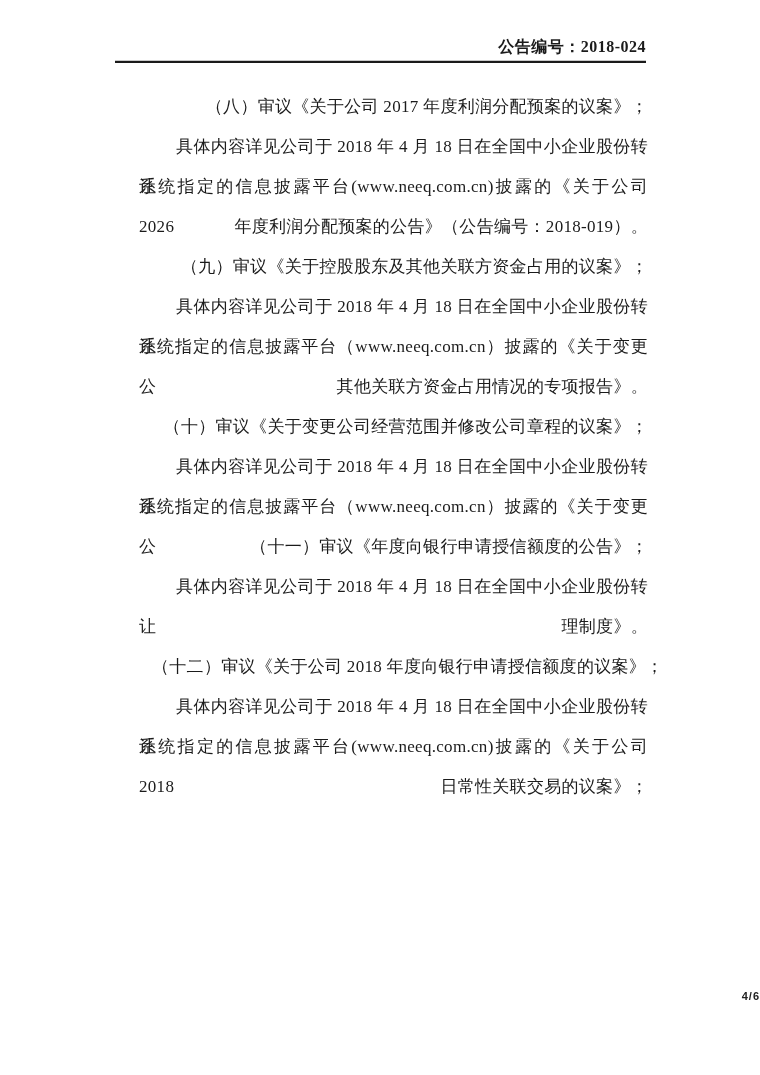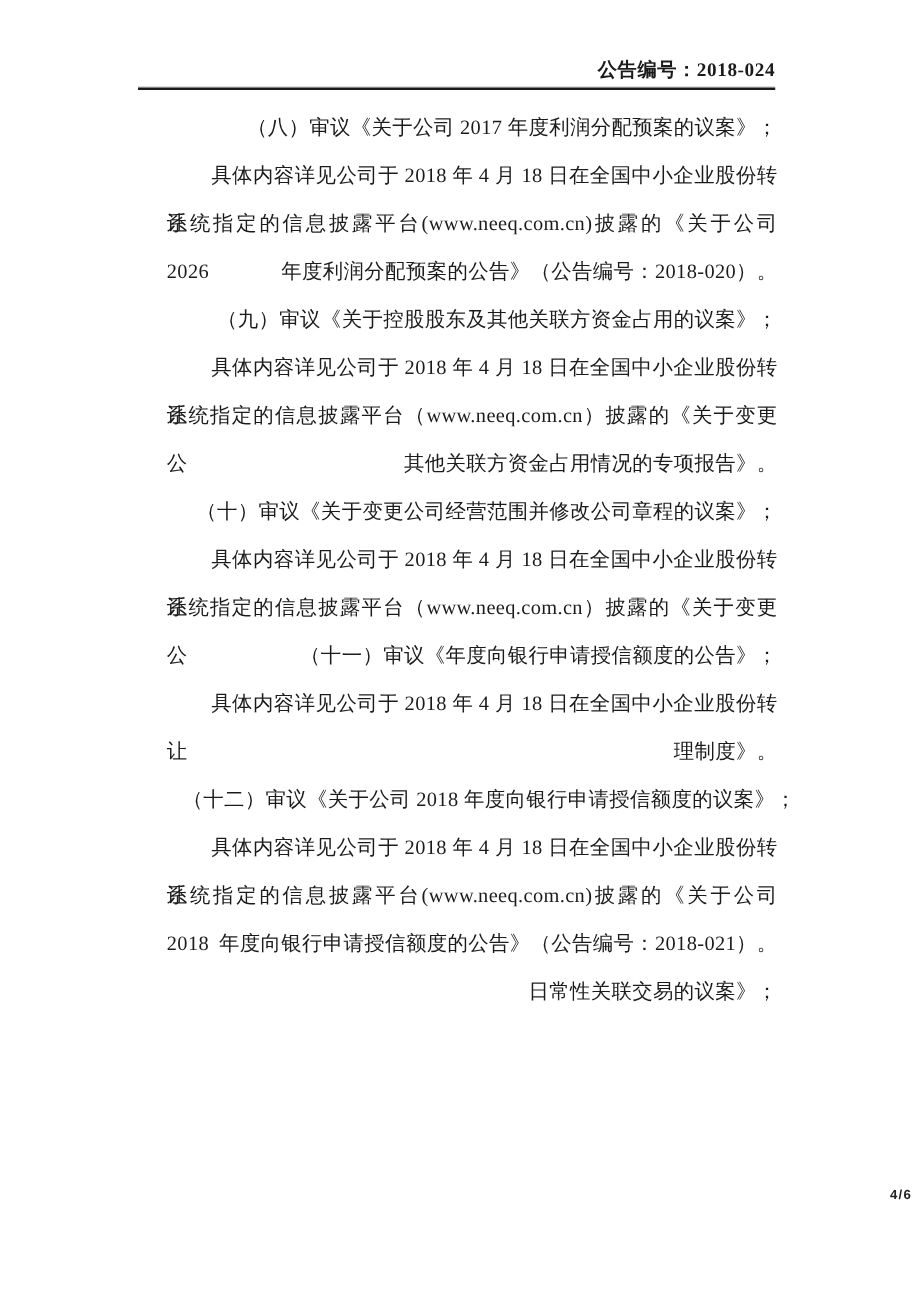--- a/index.html
+++ b/index.html
@@ -14,21 +14,21 @@
     background: #ffffff;
     overflow: hidden;
     font-family: "Liberation Serif", "DejaVu Serif", serif;
     color: #1b1b1b;
   }
   
   .header {
     position: absolute;
     left: 115px;
     width: 531px;
-    top: 48px;
+    top: 36px;
   }
   .doc-number {
     text-align: right;
     font-weight: bold;
     font-size: 16px;
     line-height: 22px;
     padding-bottom: 3px;
     letter-spacing: 0.5px;
   }
   .header-rule {
@@ -84,21 +84,21 @@
     <div class="header-rule"></div>
   </div>
 
   <div class="doc-body" id="doc-body">
       <div class="paragraph">
         <div class="line first last">（八）审议《关于公司 2017 年度利润分配预案的议案》；</div>
       </div>
       <div class="paragraph">
         <div class="line first fill">具体内容详见公司于 2018 年 4 月 18 日在全国中小企业股份转让</div>
         <div class="line fill">系统指定的信息披露平台(www.neeq.com.cn)披露的《关于公司 2026</div>
-        <div class="line last">年度利润分配预案的公告》（公告编号：2018-020）。</div>
+        <div class="line last">年度利润分配预案的公告》（公告编号：2018-019）。</div>
       </div>
       <div class="paragraph">
         <div class="line first last">（九）审议《关于控股股东及其他关联方资金占用的议案》；</div>
       </div>
       <div class="paragraph">
         <div class="line first fill">具体内容详见公司于 2018 年 4 月 18 日在全国中小企业股份转让</div>
         <div class="line fill">系统指定的信息披露平台（www.neeq.com.cn）披露的《关于变更公</div>
         <div class="line last">其他关联方资金占用情况的专项报告》。</div>
       </div>
       <div class="paragraph">
@@ -114,21 +114,20 @@
       <div class="paragraph">
         <div class="line first fill">具体内容详见公司于 2018 年 4 月 18 日在全国中小企业股份转让</div>
         <div class="line last">理制度》。</div>
       </div>
       <div class="paragraph">
         <div class="line first last">（十二）审议《关于公司 2018 年度向银行申请授信额度的议案》；</div>
       </div>
       <div class="paragraph">
         <div class="line first fill">具体内容详见公司于 2018 年 4 月 18 日在全国中小企业股份转让</div>
         <div class="line fill">系统指定的信息披露平台(www.neeq.com.cn)披露的《关于公司 2018</div>
-        <div class="line last">年度向银行申请授信额度的公告》（公告编号：2018-021）。</div>
       </div>
       <div class="paragraph">
         <div class="line last">日常性关联交易的议案》；</div>
       </div>
     </div>
 
   <div class="footer">
     <span>4/6</span>
   </div>
 

